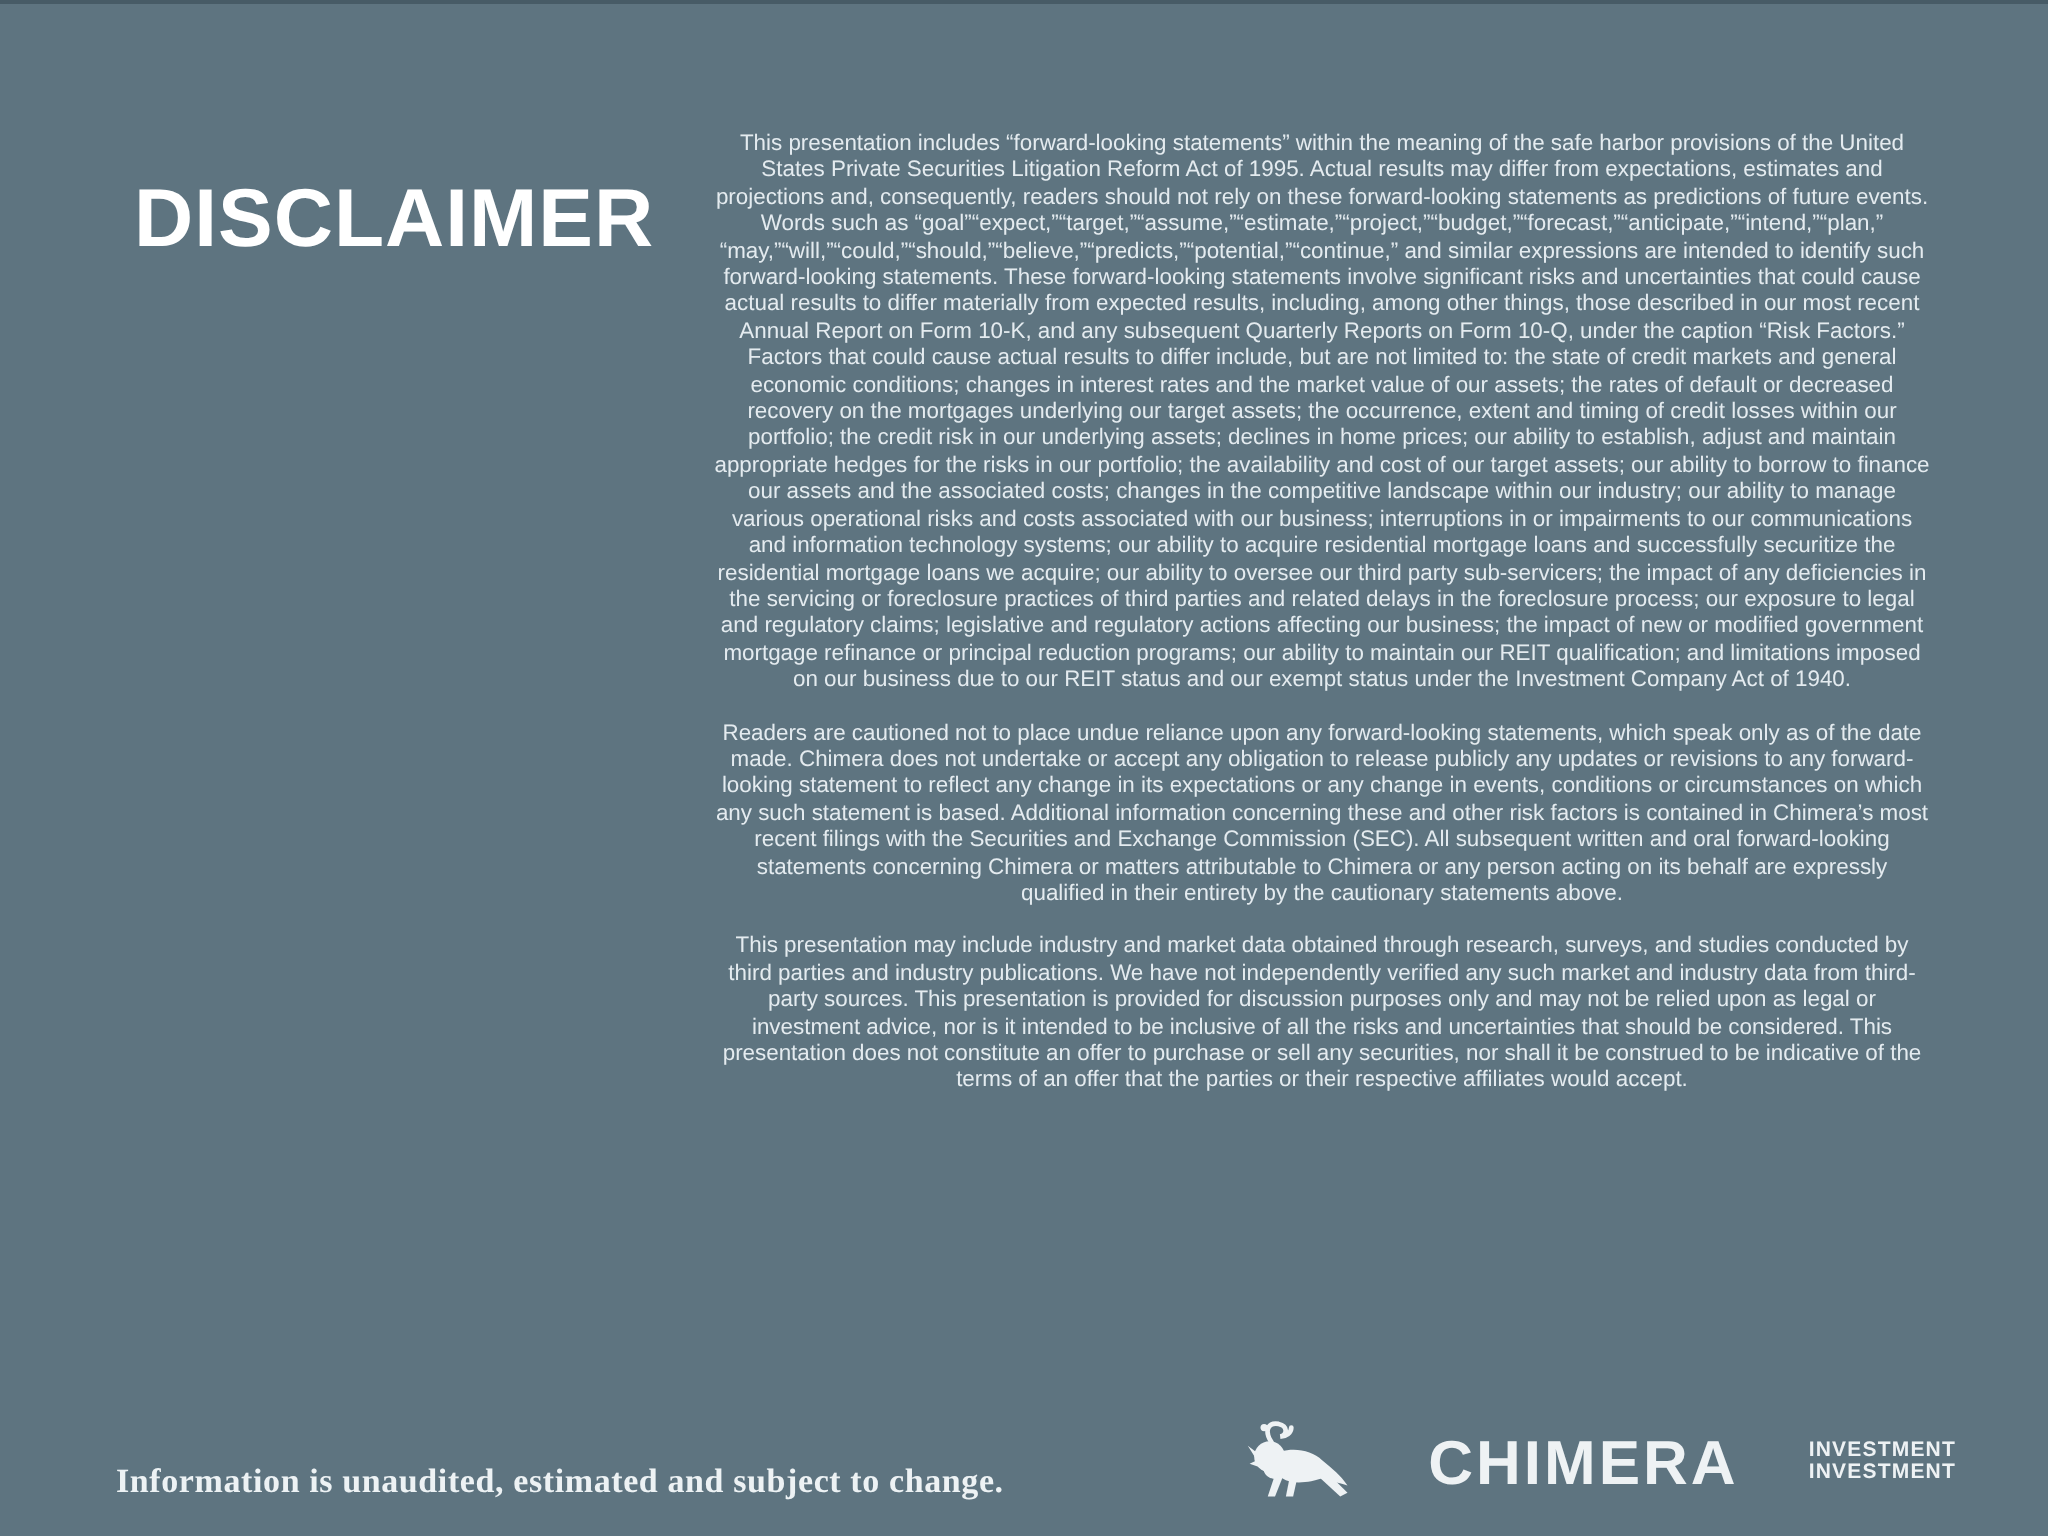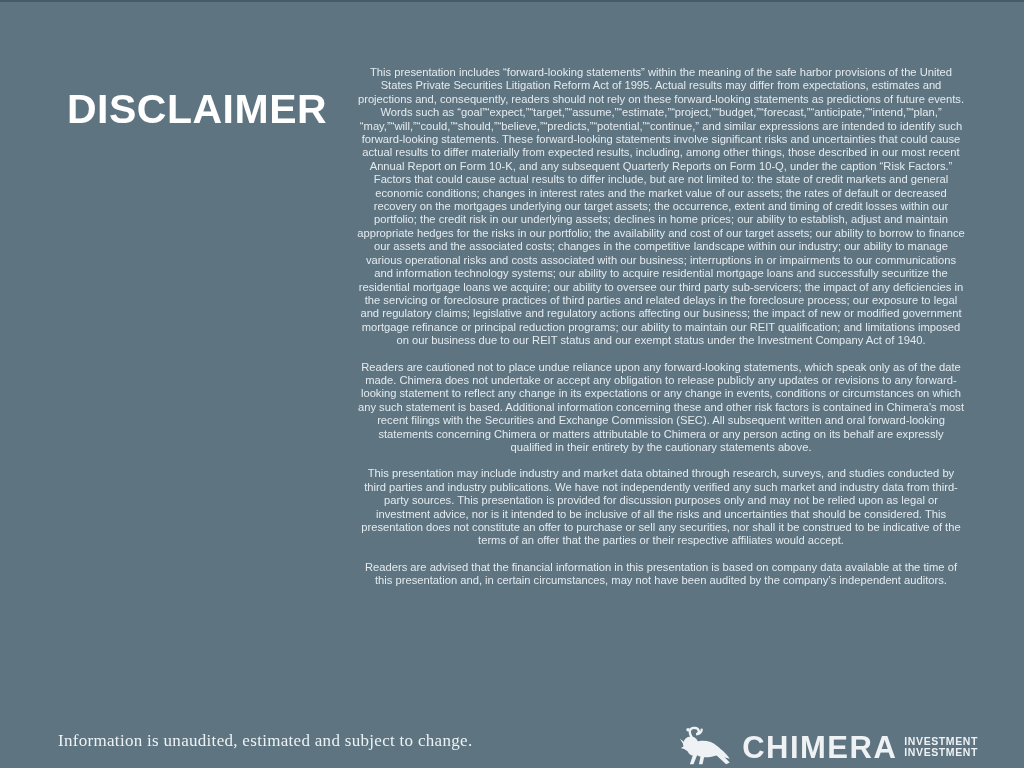--- a/index.html
+++ b/index.html
@@ -47,27 +47,29 @@
     padding: 0;
   }
   .footer-note {
     position: absolute;
     left: 58px;
     top: 731px;
     font-family: "Liberation Serif", serif;
     font-size: 17px;
     color: #edf2f4;
     letter-spacing: 0.3px;
+    font-weight: bold;
   }
   .logo {
     position: absolute;
     right: 46px;
-    bottom: 0;
+    bottom: 16px;
     display: flex;
     align-items: center;
+    gap: 28px;
   }
   .logo-icon {
     width: 58px;
     height: 42px;
     margin-right: 5px;
     flex: 0 0 auto;
   }
   .logo-wordmark {
     font-size: 31px;
     font-weight: bold;
@@ -95,21 +97,20 @@
 
 <div class="slide">
   <div class="top-edge"></div>
 
   <h1 class="slide-title">DISCLAIMER</h1>
 
   <div class="body-column">
     <p>This presentation includes “forward-looking statements” within the meaning of the safe harbor provisions of the United States Private Securities Litigation Reform Act of 1995. Actual results may differ from expectations, estimates and projections and, consequently, readers should not rely on these forward-looking statements as predictions of future events. Words such as “goal”“expect,”“target,”“assume,”“estimate,”“project,”“budget,”“forecast,”“anticipate,”“intend,”“plan,” “may,”“will,”“could,”“should,”“believe,”“predicts,”“potential,”“continue,” and similar expressions are intended to identify such forward-looking statements. These forward-looking statements involve significant risks and uncertainties that could cause actual results to differ materially from expected results, including, among other things, those described in our most recent Annual Report on Form 10-K, and any subsequent Quarterly Reports on Form 10-Q, under the caption “Risk Factors.” Factors that could cause actual results to differ include, but are not limited to: the state of credit markets and general economic conditions; changes in interest rates and the market value of our assets; the rates of default or decreased recovery on the mortgages underlying our target assets; the occurrence, extent and timing of credit losses within our portfolio; the credit risk in our underlying assets; declines in home prices; our ability to establish, adjust and maintain appropriate hedges for the risks in our portfolio; the availability and cost of our target assets; our ability to borrow to finance our assets and the associated costs; changes in the competitive landscape within our industry; our ability to manage various operational risks and costs associated with our business; interruptions in or impairments to our communications and information technology systems; our ability to acquire residential mortgage loans and successfully securitize the residential mortgage loans we acquire; our ability to oversee our third party sub-servicers; the impact of any deficiencies in the servicing or foreclosure practices of third parties and related delays in the foreclosure process; our exposure to legal and regulatory claims; legislative and regulatory actions affecting our business; the impact of new or modified government mortgage refinance or principal reduction programs; our ability to maintain our REIT qualification; and limitations imposed on our business due to our REIT status and our exempt status under the Investment Company Act of 1940.</p>
     <p>Readers are cautioned not to place undue reliance upon any forward-looking statements, which speak only as of the date made. Chimera does not undertake or accept any obligation to release publicly any updates or revisions to any forward-looking statement to reflect any change in its expectations or any change in events, conditions or circumstances on which any such statement is based. Additional information concerning these and other risk factors is contained in Chimera’s most recent filings with the Securities and Exchange Commission (SEC). All subsequent written and oral forward-looking statements concerning Chimera or matters attributable to Chimera or any person acting on its behalf are expressly qualified in their entirety by the cautionary statements above.</p>
     <p>This presentation may include industry and market data obtained through research, surveys, and studies conducted by third parties and industry publications. We have not independently verified any such market and industry data from third-party sources. This presentation is provided for discussion purposes only and may not be relied upon as legal or investment advice, nor is it intended to be inclusive of all the risks and uncertainties that should be considered. This presentation does not constitute an offer to purchase or sell any securities, nor shall it be construed to be indicative of the terms of an offer that the parties or their respective affiliates would accept.</p>
-    <p>Readers are advised that the financial information in this presentation is based on company data available at the time of this presentation and, in certain circumstances, may not have been audited by the company’s independent auditors.</p>
   </div>
 
   <div class="footer-note">Information is unaudited, estimated and subject to change.</div>
 
   <div class="logo">
     <span class="logo-icon">
       <svg viewBox="0 0 64 46" width="58" height="42" xmlns="http://www.w3.org/2000/svg">
         <g fill="#eef2f4" stroke="none">
 
           <path d="M14,12 C10,6 12,1 18,2 C23,3 23,8 19,9 C22,9 25,7 25,4" fill="none" stroke="#eef2f4" stroke-width="2.6" stroke-linecap="round"></path>

